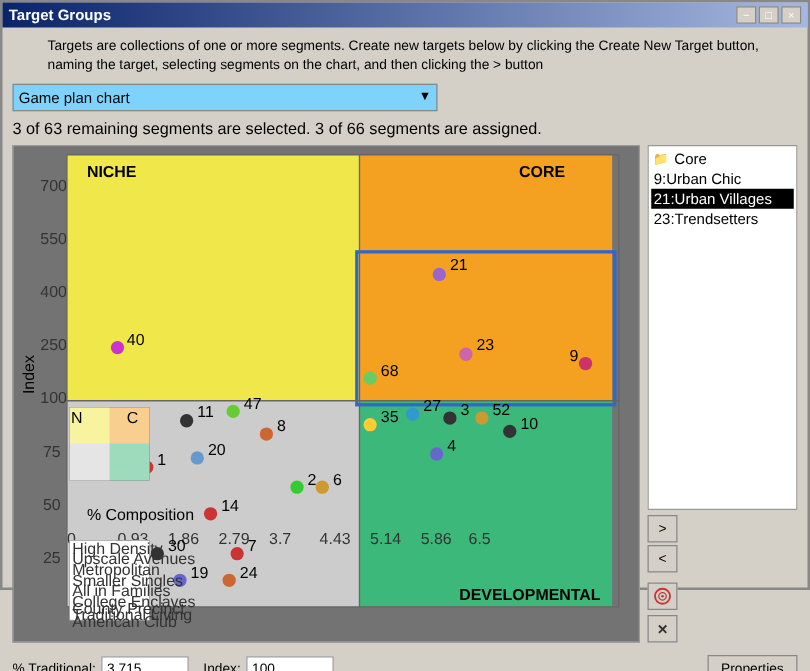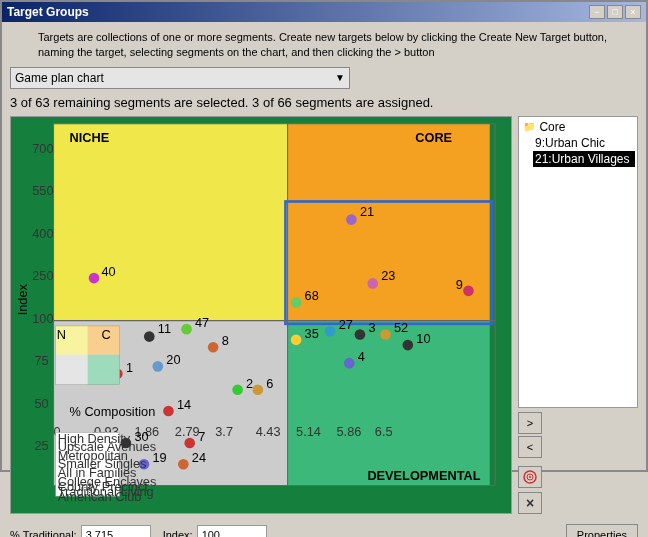--- a/index.html
+++ b/index.html
@@ -8,35 +8,35 @@
     .window { width: 648px; height: 472px; background: #d4d0c8; border: 2px solid #888; display: flex; flex-direction: column; }
     .title-bar { background: linear-gradient(to right, #0a246a, #a6b8e0); color: white; padding: 3px 5px; display: flex; justify-content: space-between; align-items: center; height: 20px; }
     .title-bar-text { font-weight: bold; font-size: 12px; }
     .title-bar-controls { display: flex; gap: 2px; }
     .title-btn { width: 16px; height: 14px; background: #d4d0c8; border: 1px solid #888; font-size: 9px; text-align: center; cursor: pointer; display: flex; align-items: center; justify-content: center; }
 
     .content { flex: 1; padding: 8px; display: flex; flex-direction: column; gap: 6px; }
     .description { font-size: 11px; line-height: 1.4; color: #000; margin-left: 28px; }
 
     .dropdown-row { display: flex; align-items: center; gap: 4px; }
-    .dropdown { flex: 1; max-width: 340px; border: 1px solid #888; background: #e5e5e5; padding: 2px 4px; height: 22px; display: flex; align-items: center; justify-content: space-between; cursor: pointer; }
+    .dropdown { flex: 1; max-width: 340px; border: 1px solid #888; background: #7dd3fc; padding: 2px 4px; height: 22px; display: flex; align-items: center; justify-content: space-between; cursor: pointer; }
     .dropdown-arrow { font-size: 10px; }
     .segment-info { font-size: 13px; color: #000; }
 
     .main-area { display: flex; gap: 6px; flex: 1; }
 
     
-    .chart-container { flex: 1; position: relative; border: 1px solid #999; background: #15803d; }
+    .chart-container { flex: 1; position: relative; border: 1px solid #999; background: #737373; }
 
     
     .right-panel { width: 120px; display: flex; flex-direction: column; gap: 4px; }
     .tree-panel { border: 1px solid #999; background: white; flex: 1; min-height: 120px; padding: 2px; }
     .tree-item { display: flex; align-items: center; gap: 2px; padding: 1px 2px; cursor: pointer; font-size: 11px; }
     .tree-item.selected { background: #000000; color: white; }
-    .tree-item-indent { margin-left: 12px; }
+    .tree-item-indent { }
     .tree-icon { font-size: 10px; margin-right: 2px; }
     .nav-buttons { display: flex; flex-direction: column; gap: 2px; }
     .nav-btn { border: 1px solid #888; background: #d4d0c8; width: 24px; height: 22px; display: flex; align-items: center; justify-content: center; cursor: pointer; font-size: 11px; align-self: flex-start; }
     .action-icons { display: flex; flex-direction: column; gap: 4px; margin-top: 4px; }
     .action-icon { width: 24px; height: 22px; border: 1px solid #888; background: #d4d0c8; display: flex; align-items: center; justify-content: center; cursor: pointer; font-size: 12px; align-self: flex-start; }
 
     
     .bottom-inputs { display: flex; align-items: center; gap: 12px; padding: 4px 0; }
     .input-group { display: flex; align-items: center; gap: 4px; }
     .input-group label { font-size: 11px; }
@@ -219,20 +219,23 @@
           <div class="tree-item">
             <span class="tree-icon">📁</span>
             <span>Core</span>
           </div>
           <div class="tree-item tree-item-indent">
             <span>9:Urban Chic</span>
           </div>
           <div class="tree-item tree-item-indent selected">
             <span>21:Urban Villages</span>
           </div>
+          <div class="tree-item tree-item-indent">
+            <span>23:Trendsetters</span>
+          </div>
         </div>
 
         <div class="nav-buttons">
           <div class="nav-btn">&gt;</div>
           <div class="nav-btn">&lt;</div>
         </div>
 
         <div class="action-icons">
           <div class="action-icon">
             <svg width="16" height="16" viewBox="0 0 16 16">

